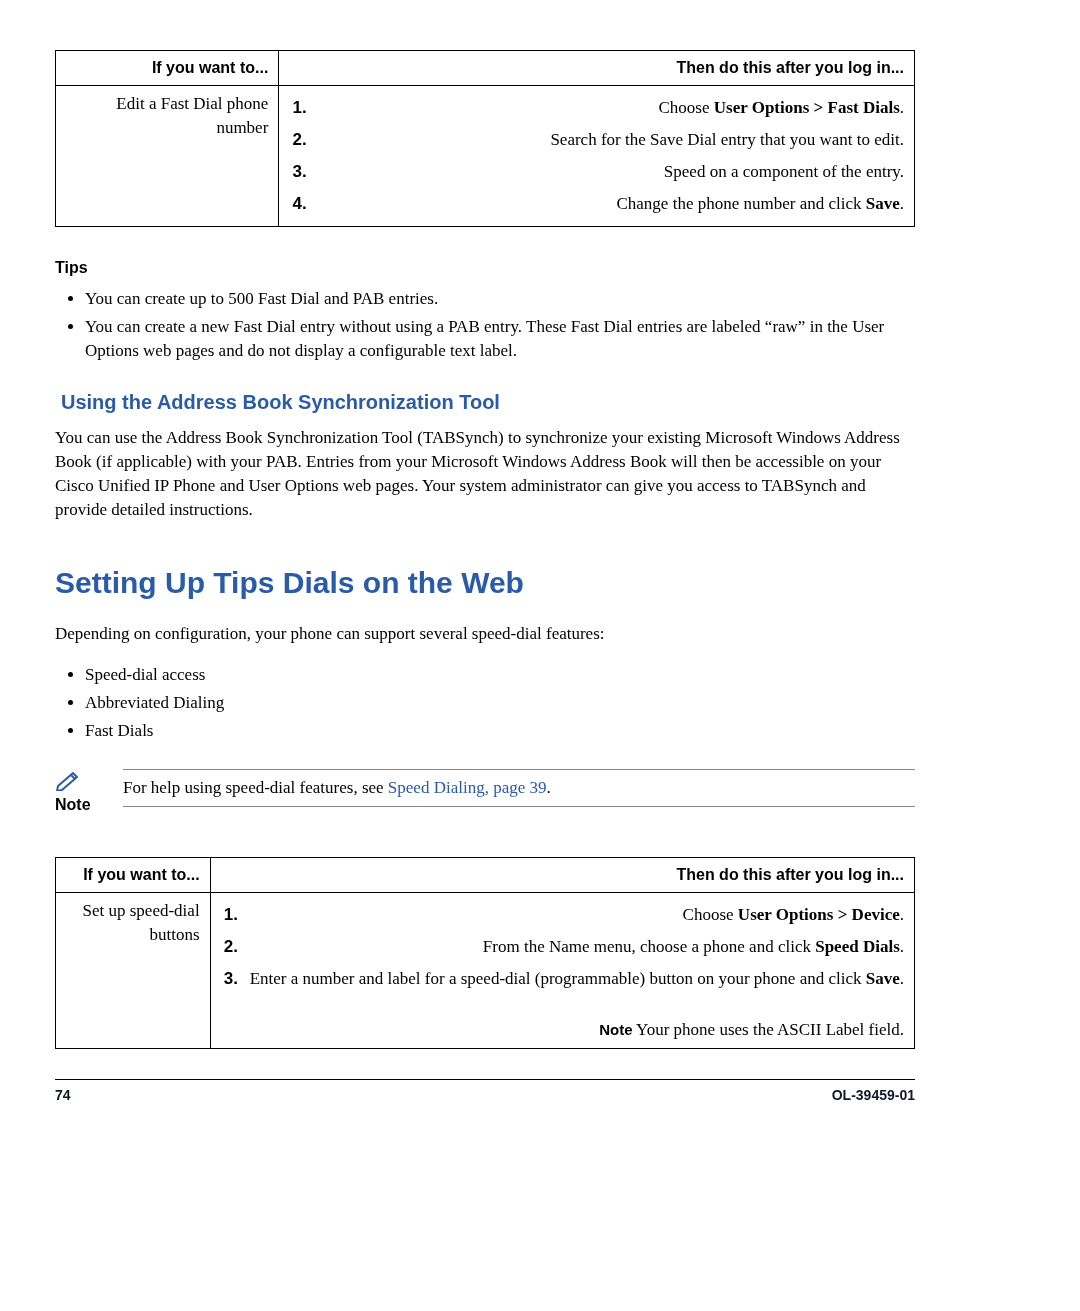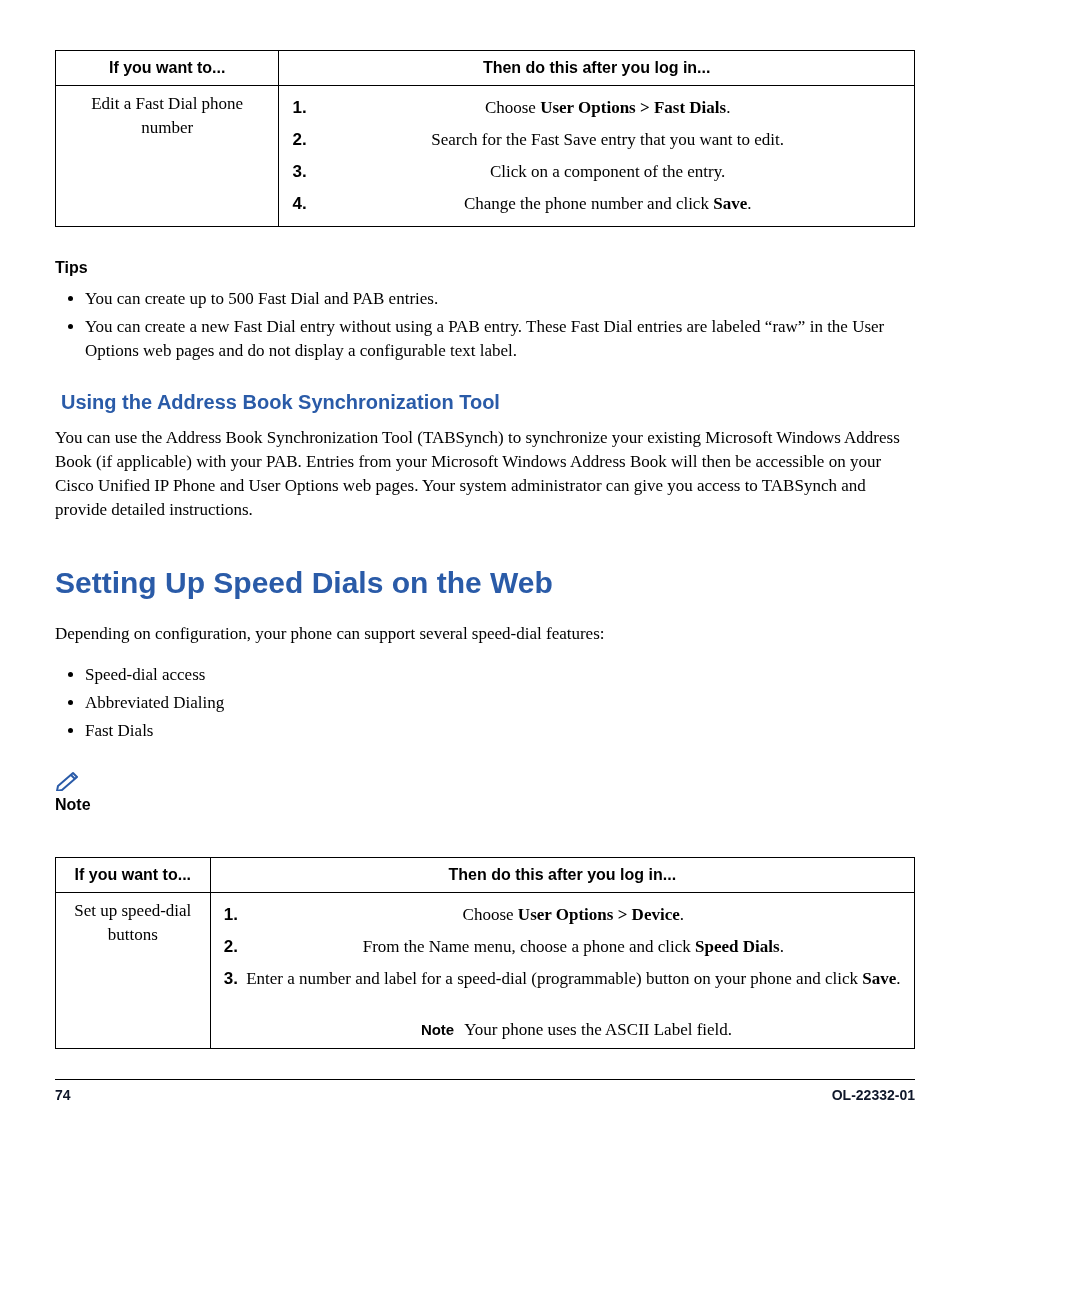--- a/index.html
+++ b/index.html
@@ -13,21 +13,21 @@
     box-sizing: border-box;
   }
   table {
     border-collapse: collapse;
     width: 100%;
     margin-bottom: 30px;
   }
   th, td {
     border: 1px solid #000;
     padding: 6px 10px;
-    text-align: center;
+    text-align: right;
     vertical-align: top;
   }
   th {
     font-family: Arial, Helvetica, sans-serif;
     font-weight: bold;
     font-size: 16px;
   }
   .col-left { width: 26%; }
   .col-right { width: 74%; }
   .col-left2 { width: 18%; }
@@ -128,53 +128,56 @@
       <th class="col-left">If you want to...</th>
       <th class="col-right">Then do this after you log in...</th>
     </tr>
   </thead>
   <tbody id="t1-body">
       <tr>
         <td>Edit a Fast Dial phone number</td>
         <td>
           <ol class="steps">
             <li>Choose <b>User Options &gt; Fast Dials</b>.</li>
-            <li>Search for the Fast Save entry that you want to edit.</li>
-            <li>Click on a component of the entry.</li>
+            <li>Search for the Save Dial entry that you want to edit.</li>
+            <li>Speed on a component of the entry.</li>
             <li>Change the phone number and click <b>Save</b>.</li>
           </ol>
         </td>
       </tr>
     </tbody>
 </table>
 
 <div class="tips-heading">Tips</div>
 <ul class="bullets" id="tips-list">
     <li>You can create up to 500 Fast Dial and PAB entries.</li>
     <li>You can create a new Fast Dial entry without using a PAB entry. These Fast Dial entries are labeled “raw” in the User Options web pages and do not display a configurable text label.</li>
   </ul>
 
 <div class="h3">Using the Address Book Synchronization Tool</div>
 <p class="para">You can use the Address Book Synchronization Tool (TABSynch) to synchronize your existing Microsoft Windows Address Book (if applicable) with your PAB. Entries from your Microsoft Windows Address Book will then be accessible on your Cisco Unified IP Phone and User Options web pages. Your system administrator can give you access to TABSynch and provide detailed instructions.</p>
 
-<div class="h1">Setting Up Speed Dials on the Web</div>
+<div class="h1">Setting Up Tips Dials on the Web</div>
 <p class="para">Depending on configuration, your phone can support several speed-dial features:</p>
 <ul class="bullets" id="features-list">
     <li>Speed-dial access</li>
     <li>Abbreviated Dialing</li>
     <li>Fast Dials</li>
   </ul>
 
 <div class="note-block">
   <div class="note-icon-col">
     <svg width="28" height="22" viewBox="0 0 28 22">
       <path d="M3 17 L18 4 L22 8 L7 21 L2 22 L3 17 Z" fill="none" stroke="#2a5ba8" stroke-width="2" stroke-linejoin="round"></path>
       <path d="M16 6 L20 10" stroke="#2a5ba8" stroke-width="2"></path>
     </svg>
     <span class="note-label">Note</span>
+  </div>
+  <div class="note-text-col">
+    <span>For help using speed-dial features, see </span><span class="link">Speed Dialing, page&nbsp;39</span><span>.</span>
   </div>
 </div>
 
 <table>
   <thead>
     <tr>
       <th class="col-left2">If you want to...</th>
       <th class="col-right2">Then do this after you log in...</th>
     </tr>
   </thead>
@@ -191,14 +194,14 @@
           <span class="inline-note-label">Note</span>
           <span>Your phone uses the ASCII Label field.</span>
         </div>
       </td>
     </tr>
   </tbody>
 </table>
 
 <div class="footer">
   <span>74</span>
-  <span>OL-22332-01</span>
+  <span>OL-39459-01</span>
 </div>
 
 </body></html>

